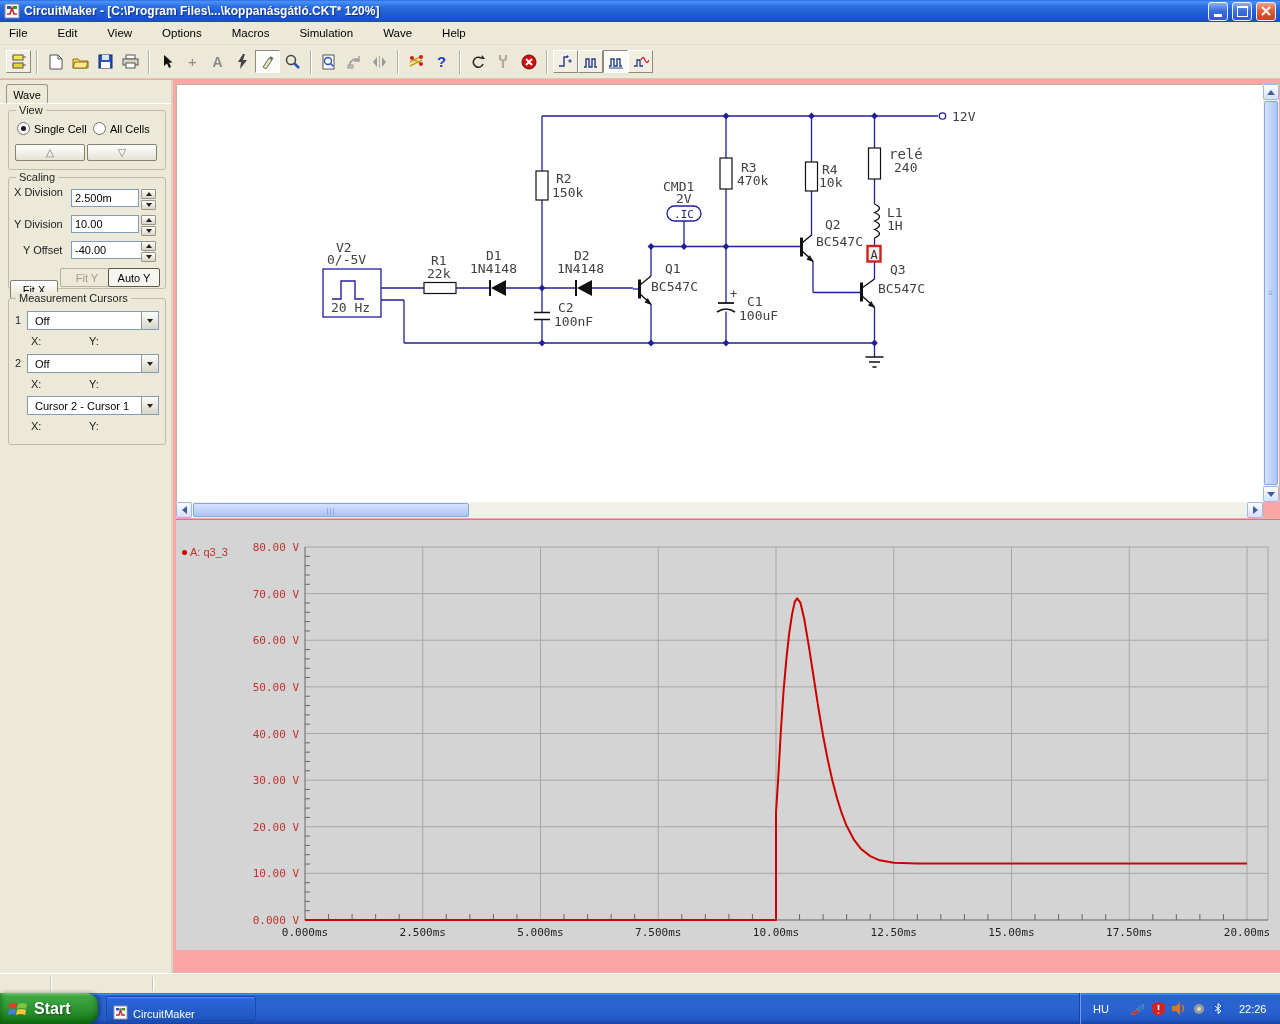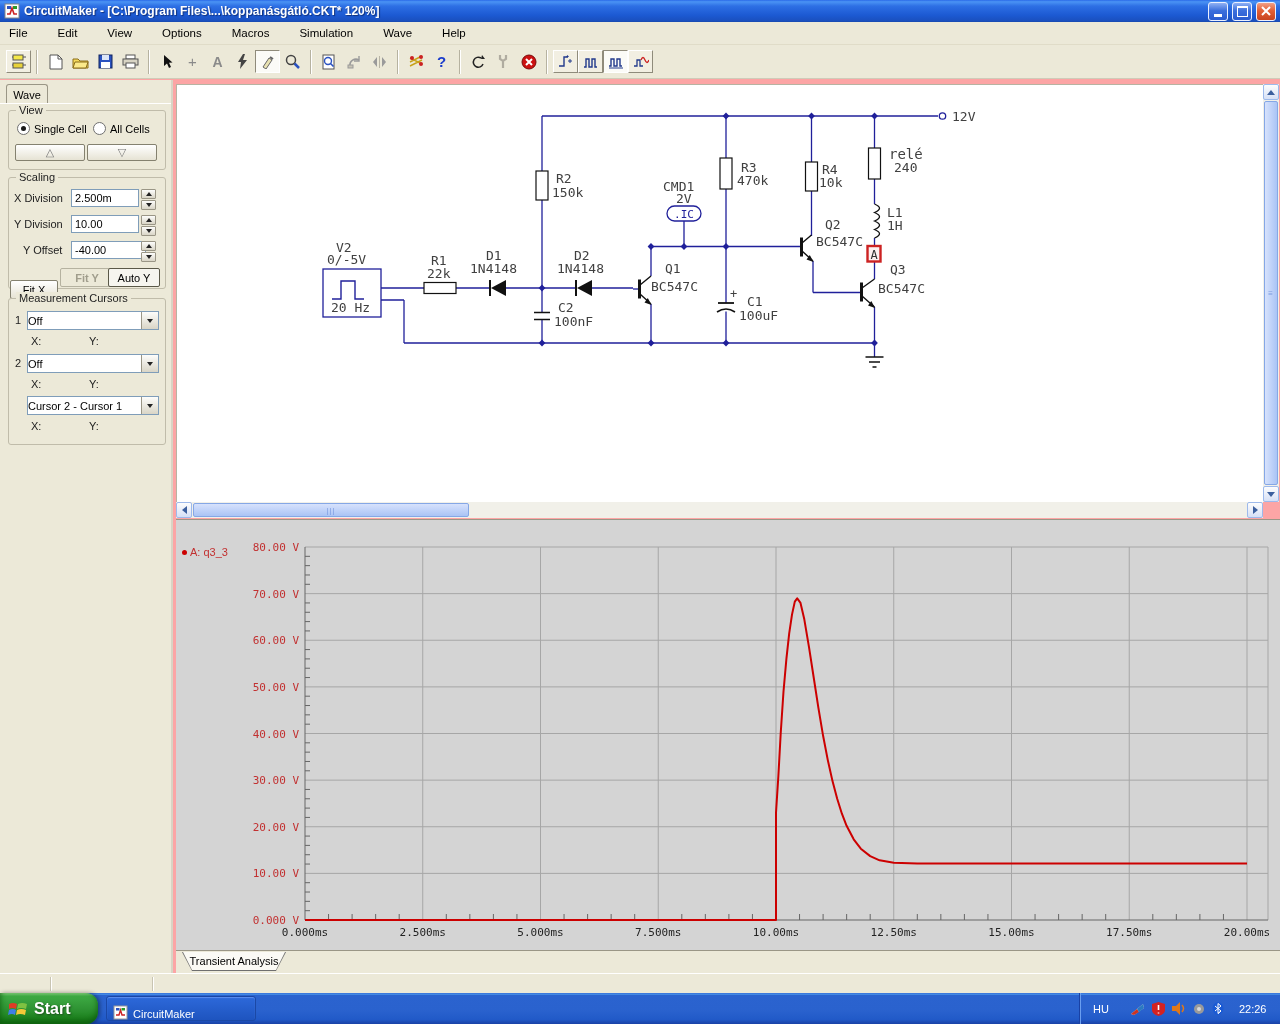--- a/index.html
+++ b/index.html
@@ -43,21 +43,21 @@
   .spin{position:absolute;width:15px;display:flex;flex-direction:column;gap:1px;}
   .spin div{height:8px;background:linear-gradient(#fdfdfb,#d9d5c6);border:1px solid #9a9686;border-radius:1px;
     display:grid;place-items:center;}
   .tri-up{width:0;height:0;border-left:3px solid transparent;border-right:3px solid transparent;border-bottom:4px solid #222;}
   .tri-dn{width:0;height:0;border-left:3px solid transparent;border-right:3px solid transparent;border-top:4px solid #222;}
   .xpbtn{position:absolute;font-size:11px;display:grid;place-items:center;color:#000;
     background:linear-gradient(#ffffff,#e6e3d4);border:1px solid #84816f;border-radius:2px;box-sizing:border-box;}
   .xpbtn.disabled{color:#a09d8c;background:#ece9d8;border-color:#b5b2a0;}
   .xpbtn.toggled{background:#f6f5ef;border-color:#5a5848;}
   .combo{position:absolute;background:#fff;border:1px solid #7f9db9;display:flex;align-items:center;box-sizing:border-box;}
-  .combo .val{flex:1;padding:0 0;font-size:11px;white-space:nowrap;overflow:hidden;}
+  .combo .val{flex:1;padding:0 7px;font-size:11px;white-space:nowrap;overflow:hidden;}
   .combo .cbtn{width:16px;align-self:stretch;background:linear-gradient(#fdfdfb,#d9d5c6);
     border-left:1px solid #9a9686;display:grid;place-items:center;}
   .xy{position:absolute;font-size:11px;color:#222;}
   .num{position:absolute;font-size:11px;color:#222;}
   
   .circuit-area{position:absolute;left:176px;top:84px;width:1086px;height:417px;background:#fff;
     border-left:1px solid #b7b3a2;border-top:1px solid #b7b3a2;box-sizing:content-box;}
   
   .vscroll{position:absolute;left:1263px;top:84px;width:16px;height:418px;background:#f1f0e9;}
   .hscroll{position:absolute;left:176px;top:502px;width:1087px;height:16px;background:#f1f0e9;}
@@ -299,21 +299,21 @@
       <div style="position:absolute;left:84px;top:11px;display:flex;align-items:center;gap:4px;">
         <span class="radio"></span>
         <span>All Cells</span>
       </div>
       <div class="xpbtn" style="left:6px;top:33px;width:70px;height:17px;color:#777;">△</div>
       <div class="xpbtn" style="left:78px;top:33px;width:70px;height:17px;color:#777;">▽</div>
     </div>
 
     <div class="groupbox" style="left:8px;top:97px;width:156px;height:110px;">
       <span class="gb-legend">Scaling</span>
-      <span class="xy" style="left:5px;top:14px;">X Division</span>
+      <span class="xy" style="left:5px;top:8px;">X Division</span>
       <div class="xpfield" style="left:62px;top:11px;width:68px;height:18px;">2.500m</div>
       <div class="spin" style="left:132px;top:11px;">
           <div>
             <span class="tri-up"></span>
           </div>
           <div>
             <span class="tri-dn"></span>
           </div>
         </div>
       <span class="xy" style="left:5px;top:40px;">Y Division</span>
@@ -332,21 +332,21 @@
           <div>
             <span class="tri-up"></span>
           </div>
           <div>
             <span class="tri-dn"></span>
           </div>
         </div>
     </div>
 
     <div class="xpbtn" style="left:10px;top:188px;width:48px;height:19px;margin-top:12px;">Fit X</div>
-    <div class="xpbtn disabled" style="left:60px;top:188px;width:54px;height:19px;font-weight:bold;">Fit Y</div>
+    <div class="xpbtn disabled" style="left:60px;top:188px;width:54px;height:19px;">Fit Y</div>
     <div class="xpbtn toggled" style="left:108px;top:188px;width:52px;height:19px;">Auto Y</div>
 
     <div class="groupbox" style="left:8px;top:218px;width:156px;height:145px;">
       <span class="gb-legend" style="white-space:nowrap;text-align:right;">Measurement Cursors</span>
       <span class="num" style="left:6px;top:15px;">1</span>
       <div class="combo" style="left:18px;top:12px;width:132px;height:19px;">
         <span class="val">Off</span>
         <span class="cbtn">
             <span class="tri-dn"></span>
           </span>
@@ -655,25 +655,20 @@
         <line x1="906.15" y1="394" x2="906.15" y2="400" stroke="#666"></line>
         <line x1="929.6999999999999" y1="394" x2="929.6999999999999" y2="400" stroke="#666"></line>
         <line x1="976.8000000000001" y1="394" x2="976.8000000000001" y2="400" stroke="#666"></line>
         <line x1="1000.35" y1="394" x2="1000.35" y2="400" stroke="#666"></line>
         <line x1="1023.9" y1="394" x2="1023.9" y2="400" stroke="#666"></line>
         <line x1="1047.4499999999998" y1="394" x2="1047.4499999999998" y2="400" stroke="#666"></line>
         <polyline points="129.0,400.0 600.0,400.0 600.0,292.8 602.4,255.5 604.7,213.5 607.5,171.5 610.4,138.9 613.2,113.3 616.0,94.6 618.8,81.6 621.2,78.3 624.5,82.9 628.3,99.3 633.0,127.2 637.7,157.5 642.4,187.9 647.1,215.8 651.8,240.1 656.5,261.1 661.2,278.8 665.9,293.7 670.6,305.8 677.7,319.3 684.8,328.7 694.2,336.1 703.6,340.3 717.8,342.7 741.3,343.6 788.4,343.6 1071.0,343.6" fill="none" stroke="#cc0000" stroke-width="2" stroke-linejoin="round"></polyline>
       </svg>
   </div>
 
-  <div class="tabstrip">
-    <div class="sheet-tab-outer">
-      <div class="sheet-tab-inner">Transient Analysis</div>
-    </div>
-  </div>
 
   <div class="statusstrip">
     <div class="sdiv" style="left:50px;"></div>
     <div class="sdiv" style="left:152px;"></div>
   </div>
 
   <div class="taskbar">
     <div class="startbtn">
       <svg width="20" height="17">
         <path d="M1,4 Q5,2 9,4 L8,9 Q4,7 1,9 z" fill="#e03c26"></path>

